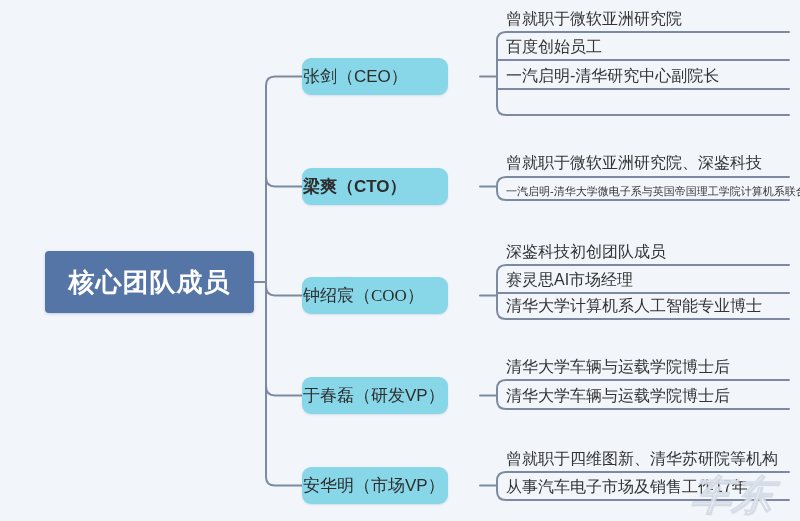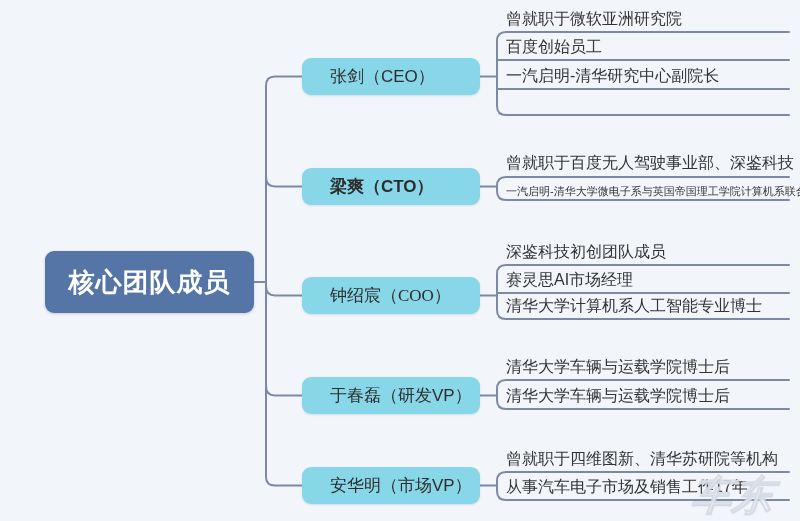--- a/index.html
+++ b/index.html
@@ -13,31 +13,31 @@
     font-family:"Liberation Sans","DejaVu Sans",sans-serif;
     background:var(--canvas-bg);
     position:relative;overflow:hidden;
   }
   #stage{position:absolute;inset:0;width:800px;height:521px;}
   svg.links{position:absolute;left:0;top:0;width:800px;height:521px;pointer-events:none;}
   svg.links path{fill:none;stroke:var(--line);stroke-width:2;stroke-linecap:round;stroke-linejoin:round;}
 
   .root-node{
     position:absolute;left:45px;top:251px;width:209px;height:62px;
-    background:var(--root-bg);border-radius:9px;
+    background:var(--root-bg);border-radius:4px;
     display:flex;align-items:center;justify-content:center;
     color:var(--root-text);font-size:26px;font-weight:700;letter-spacing:1px;
     box-shadow:0 1px 3px rgba(60,80,120,.25);
     cursor:default;
   }
   .member{
-    position:absolute;left:302px;width:178px;height:37px;
+    position:absolute;left:302px;width:146px;height:37px;
     background:var(--member-bg);border-radius:9px;
     display:flex;align-items:center;
-    padding-left:28px;
+    padding-left:1px;
     color:var(--member-text);font-size:17px;
     box-shadow:0 1px 2px rgba(60,80,120,.15);
     cursor:default;
   }
   .m0{top:58px;} .m1{top:168px;font-weight:bold;} .m2{top:277px;font-family:Liberation Serif, serif;} .m3{top:377px;} .m4{top:467px;}
 
   .item{
     position:absolute;left:506px;width:284px;height:20px;line-height:20px;
     font-size:16px;color:var(--item-text);
     white-space:nowrap;overflow:visible;
@@ -93,21 +93,21 @@
   <div class="member m0">张剑（CEO）</div>
   <div class="member m1">梁爽（CTO）</div>
   <div class="member m2">钟绍宸（COO）</div>
   <div class="member m3">于春磊（研发VP）</div>
   <div class="member m4">安华明（市场VP）</div>
 
   <div class="item" style="top:9px">曾就职于微软亚洲研究院</div>
   <div class="item" style="top:37px">百度创始员工</div>
   <div class="item bold" style="top:66px">一汽启明-清华研究中心副院长</div>
 
-  <div class="item" style="top:153px">曾就职于百度无人驾驶事业部、深鉴科技</div>
+  <div class="item" style="top:153px">曾就职于微软亚洲研究院、深鉴科技</div>
   <div class="item bold small" style="top:184px">一汽启明-清华大学微电子系与英国帝国理工学院计算机系联合培养博士</div>
 
   <div class="item" style="top:242px">深鉴科技初创团队成员</div>
   <div class="item" style="top:270px">赛灵思AI市场经理</div>
   <div class="item bold" style="top:296px">清华大学计算机系人工智能专业博士</div>
 
   <div class="item" style="top:357px">清华大学车辆与运载学院博士后</div>
   <div class="item bold" style="top:386px">清华大学车辆与运载学院博士后</div>
 
   <div class="item bold" style="top:449px">曾就职于四维图新、清华苏研院等机构</div>

